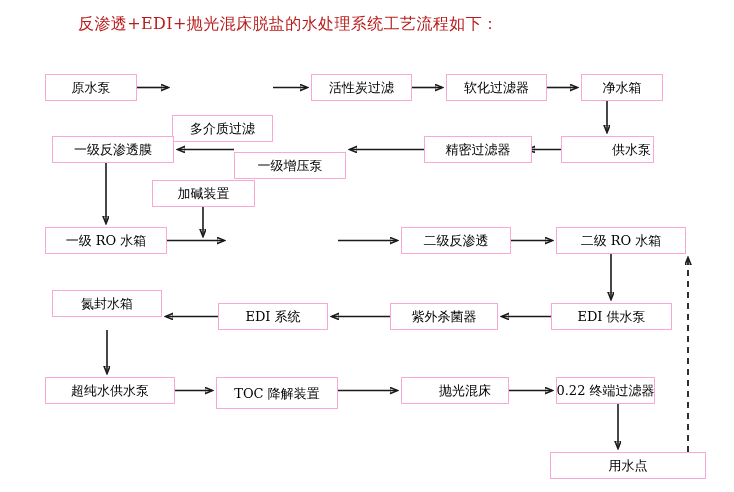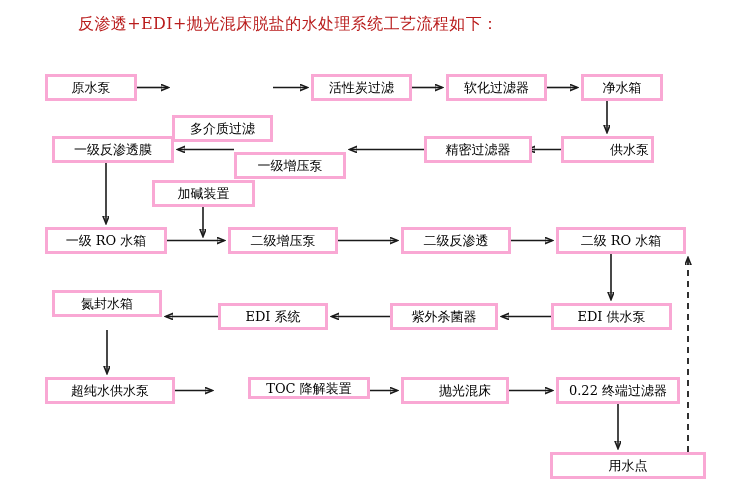--- a/index.html
+++ b/index.html
@@ -10,21 +10,21 @@
   }
   #canvas{position:absolute;left:0;top:0;width:734px;height:492px;}
   .title{
     position:absolute;left:78px;top:14px;
     font-size:16px;letter-spacing:0.4px;white-space:nowrap;
     font-family:"DejaVu Serif","Liberation Serif",serif;
     color:#b91c1c;
   }
   .node{
     position:absolute;box-sizing:border-box;
-    border:3px solid #f9a8d4;background:#ffffff;
+    border:1px solid #f9a8d4;background:#ffffff;
     display:flex;align-items:center;justify-content:center;
     font-size:13px;line-height:1;white-space:nowrap;
     font-family:"DejaVu Serif","Liberation Serif",serif;
     color:#000;
   }
   .node span{display:block;padding:0 2px;}
   svg.edges{position:absolute;left:0;top:0;width:734px;height:492px;pointer-events:none;}
   svg.edges line,svg.edges path{stroke:#1a1a1a;stroke-width:1.6;fill:none;}
   svg.edges .dash{stroke-dasharray:6 5;stroke-width:1.8;}
 </style>
@@ -107,23 +107,20 @@
     <span>供水泵</span>
   </div>
 
   <div class="node" style="left:152px;top:180px;width:103px;height:27px;">
     <span>加碱装置</span>
   </div>
 
   <div class="node" style="left:45px;top:227px;width:122px;height:27px;">
     <span>一级 RO 水箱</span>
   </div>
-  <div class="node" style="left:228px;top:227px;width:110px;height:27px;">
-    <span>二级增压泵</span>
-  </div>
   <div class="node" style="left:401px;top:227px;width:110px;height:27px;">
     <span>二级反渗透</span>
   </div>
   <div class="node" style="left:556px;top:227px;width:130px;height:27px;">
     <span>二级 RO 水箱</span>
   </div>
 
   <div class="node" style="left:52px;top:290px;width:110px;height:27px;">
     <span>氮封水箱</span>
   </div>
@@ -133,27 +130,27 @@
   <div class="node" style="left:551px;top:303px;width:121px;height:27px;">
     <span>EDI 供水泵</span>
   </div>
   <div class="node" style="left:390px;top:303px;width:108px;height:27px;">
     <span>紫外杀菌器</span>
   </div>
 
   <div class="node" style="left:45px;top:377px;width:130px;height:27px;">
     <span>超纯水供水泵</span>
   </div>
-  <div class="node" style="left:216px;top:377px;width:122px;height:22px;margin-left:32px;">
+  <div class="node" style="left:216px;top:377px;width:122px;height:32px;">
     <span>TOC 降解装置</span>
   </div>
   <div class="node" style="left:401px;top:377px;width:108px;height:27px;padding-left:20px;">
     <span>抛光混床</span>
   </div>
-  <div class="node" style="left:556px;top:377px;width:124px;height:27px;">
+  <div class="node" style="left:556px;top:377px;width:99px;height:27px;">
     <span>0.22 终端过滤器</span>
   </div>
 
   <div class="node" style="left:550px;top:452px;width:156px;height:27px;">
     <span>用水点</span>
   </div>
 
 </div>
 
 </body></html>

